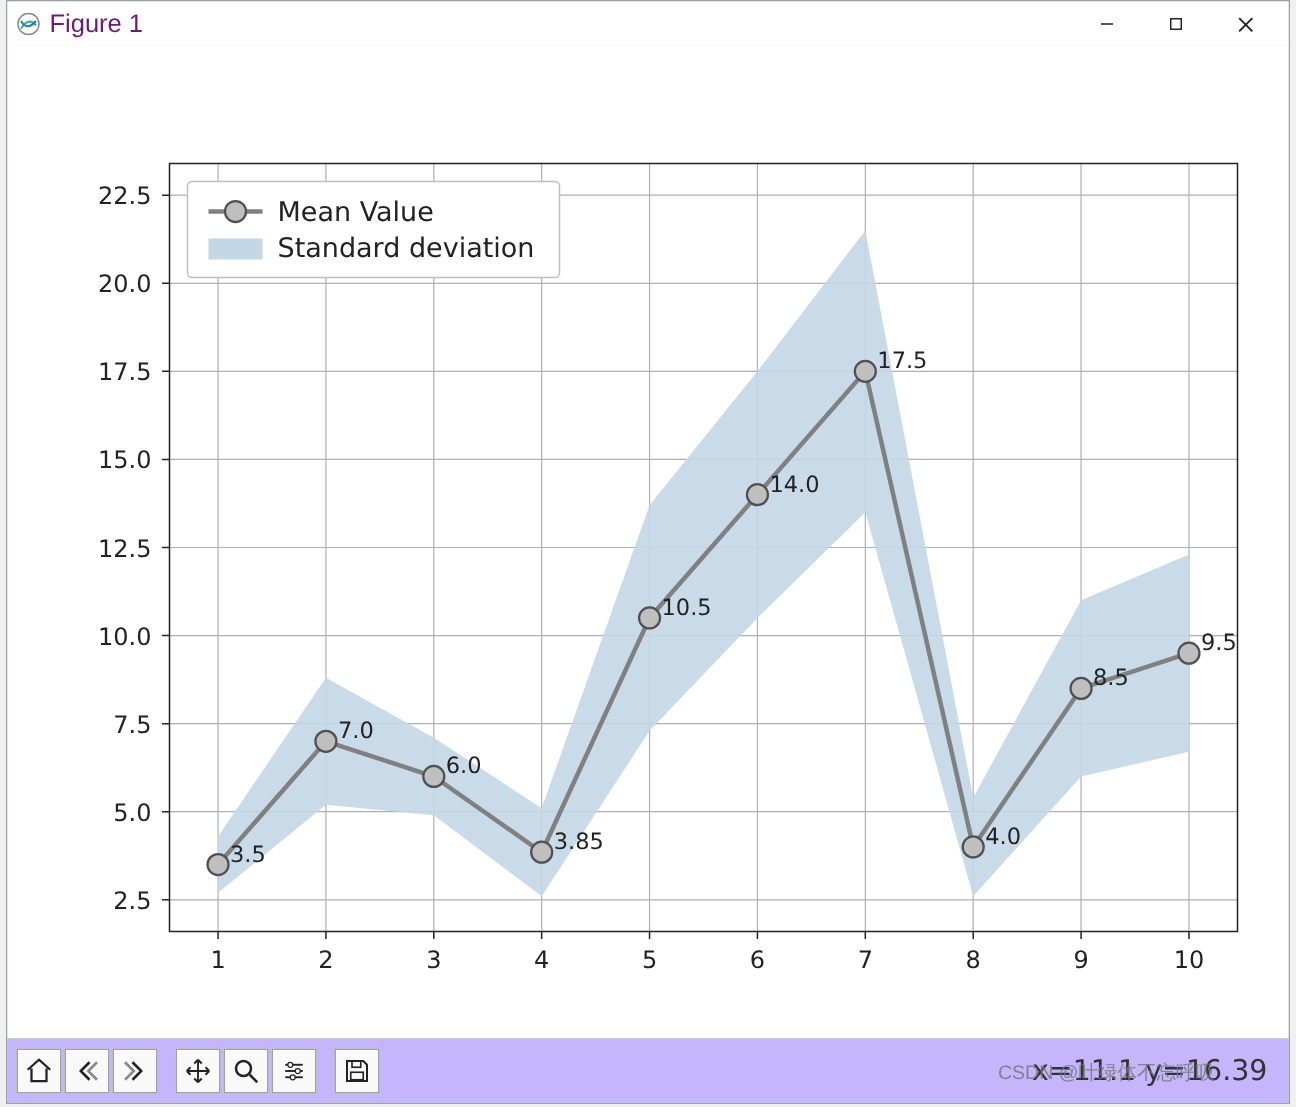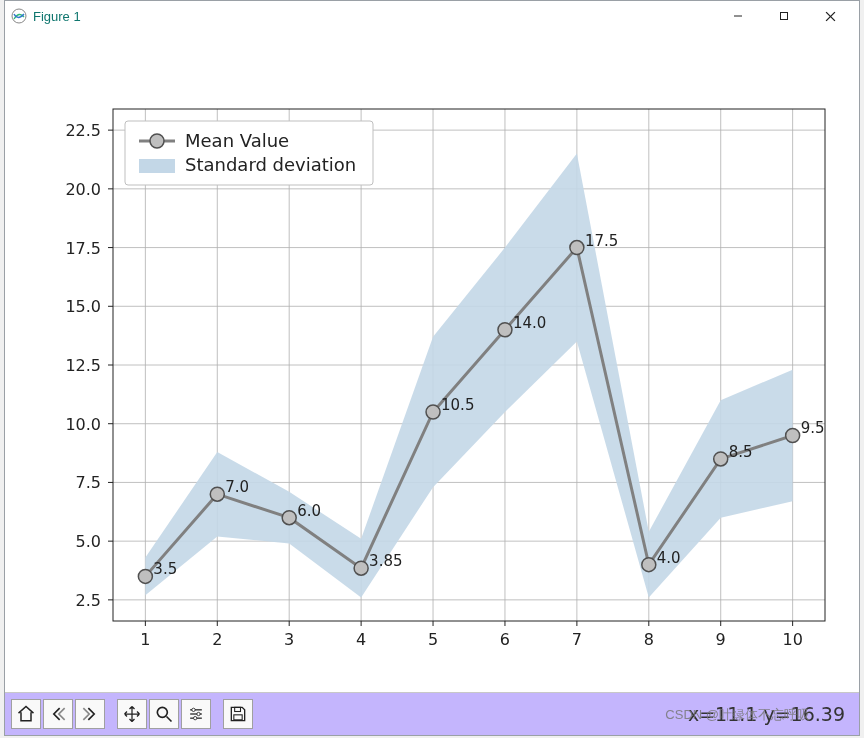--- a/index.html
+++ b/index.html
@@ -29,22 +29,22 @@
     padding: 0 6px;
     background: #ffffff;
     border-bottom: 1px solid #e8e8e8;
   }
   .titlebar .app-icon {
     width: 16px;
     height: 16px;
     margin-right: 6px;
   }
   .titlebar .title {
-    font-size: 13px;
-    color: #0f766e;
+    font-size: 17px;
+    color: #701a75;
     flex: 0 0 auto;
   }
   .titlebar .spacer { flex: 1; }
   .win-btn {
     width: 46px;
     height: 30px;
     display: flex;
     align-items: center;
     justify-content: center;
     font-size: 14px;

